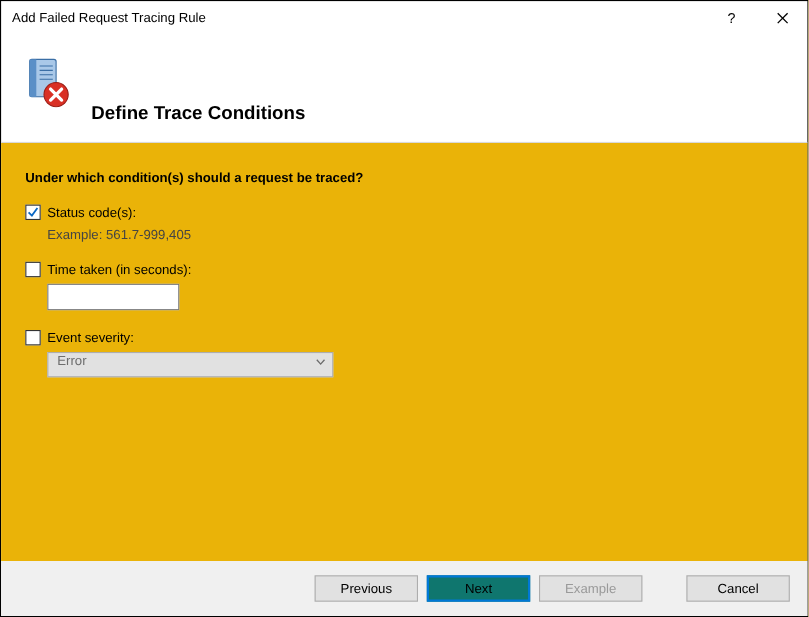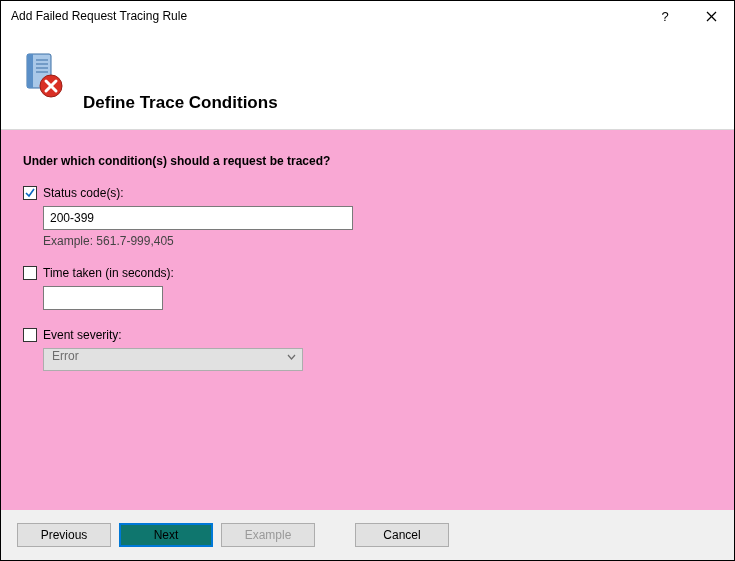--- a/index.html
+++ b/index.html
@@ -46,21 +46,21 @@
   .header .icon { margin-right: 18px; }
   .header .heading {
     font-size: 17px;
     font-weight: bold;
     color: #000;
     padding-top: 6px;
     margin-top: 48px;
   }
   .content {
     flex: 1;
-    background: #f9a8d4;
+    background: #eab308;
     padding: 24px 22px;
   }
   .prompt {
     font-weight: bold;
     font-size: 12px;
     margin-bottom: 18px;
   }
   .row { display: flex; align-items: center; margin-bottom: 6px; }
   .checkbox {
     width: 14px; height: 14px;
@@ -101,20 +101,21 @@
     justify-content: space-between;
     padding: 0 6px 0 8px;
     font-size: 12px;
   }
   .select .chev { color: #6d6d6d; }
   .footer {
     height: 50px;
     background: #f0f0f0;
     display: flex;
     align-items: center;
+    justify-content: flex-end;
     padding: 0 16px;
     gap: 8px;
   }
   .btn {
     width: 94px;
     height: 24px;
     border: 1px solid #adadad;
     background: #e1e1e1;
     font-family: inherit;
     font-size: 12px;
@@ -172,21 +173,20 @@
     <div class="group">
       <div class="row">
         <span class="checkbox">
           <svg width="12" height="12" viewBox="0 0 12 12">
             <polyline points="2,6 5,9 10,2" fill="none" stroke="#0a66c2" stroke-width="1.6"></polyline>
           </svg>
         </span>
         <span>Status code(s):</span>
       </div>
       <div class="indent">
-        <input type="text" class="textinput status" value="200-399" style="">
         <div class="example">Example: 561.7-999,405</div>
       </div>
     </div>
 
     <div class="group">
       <div class="row">
         <span class="checkbox"></span>
         <span>Time taken (in seconds):</span>
       </div>
       <div class="indent">

